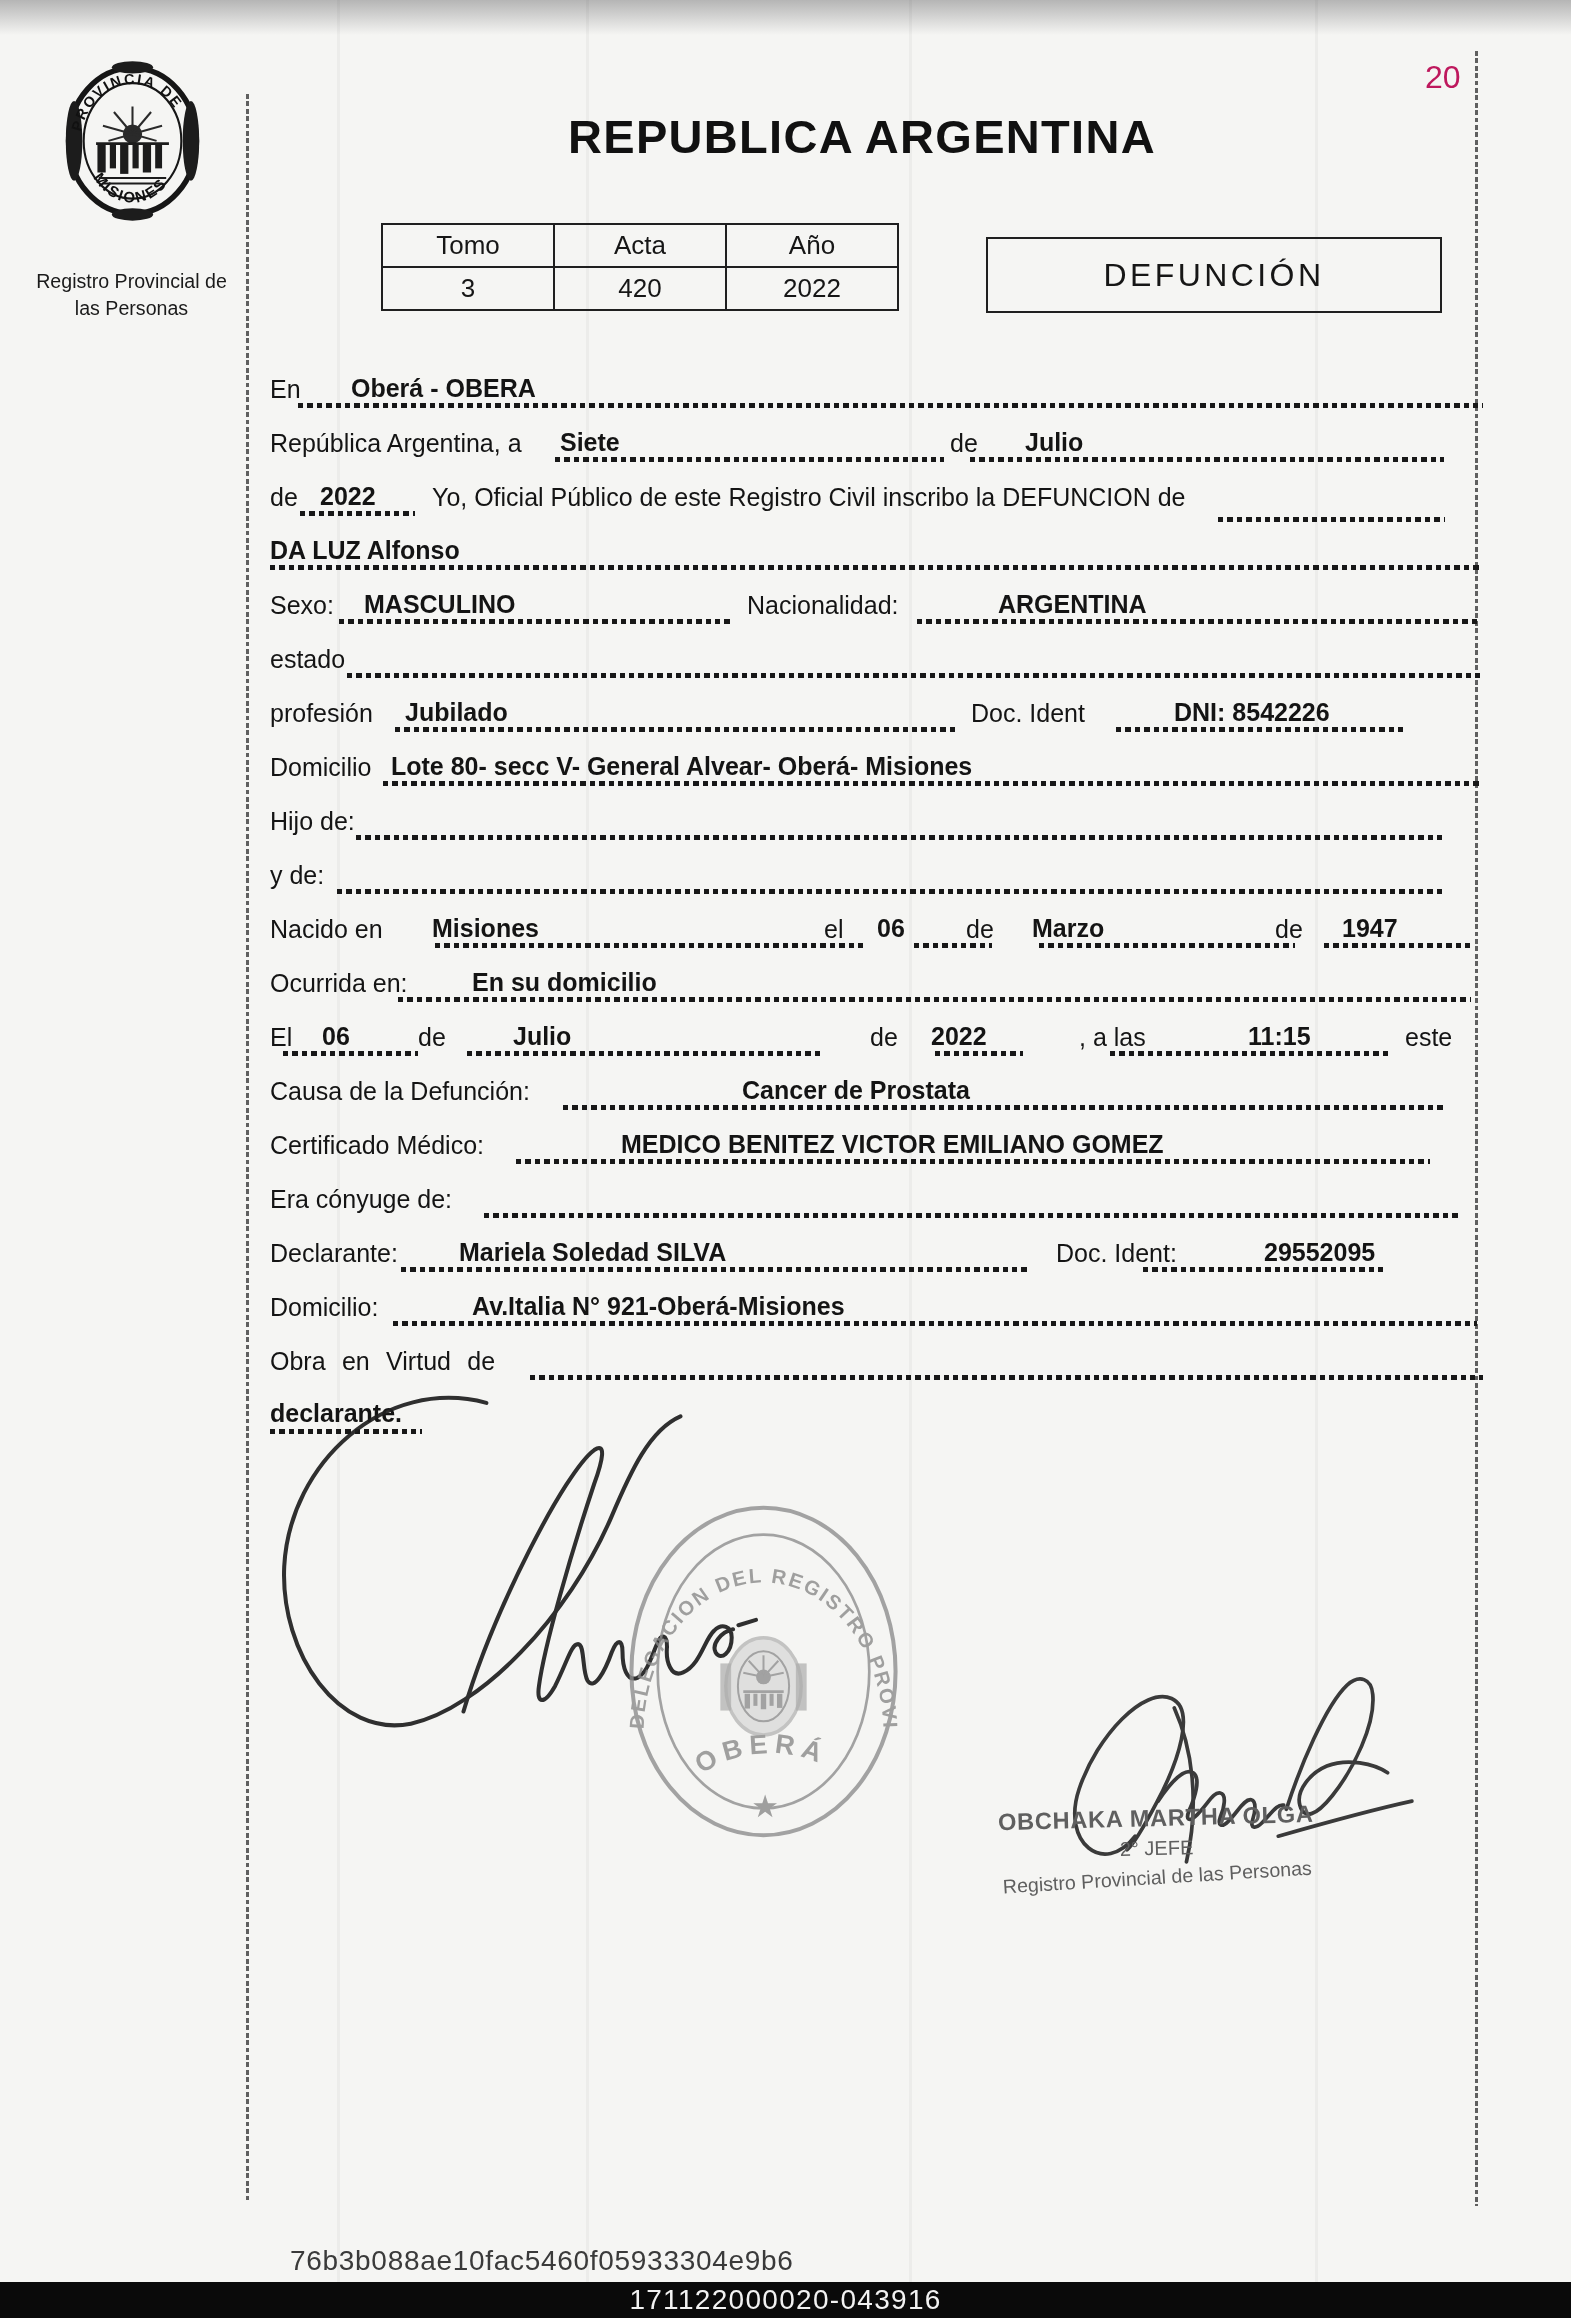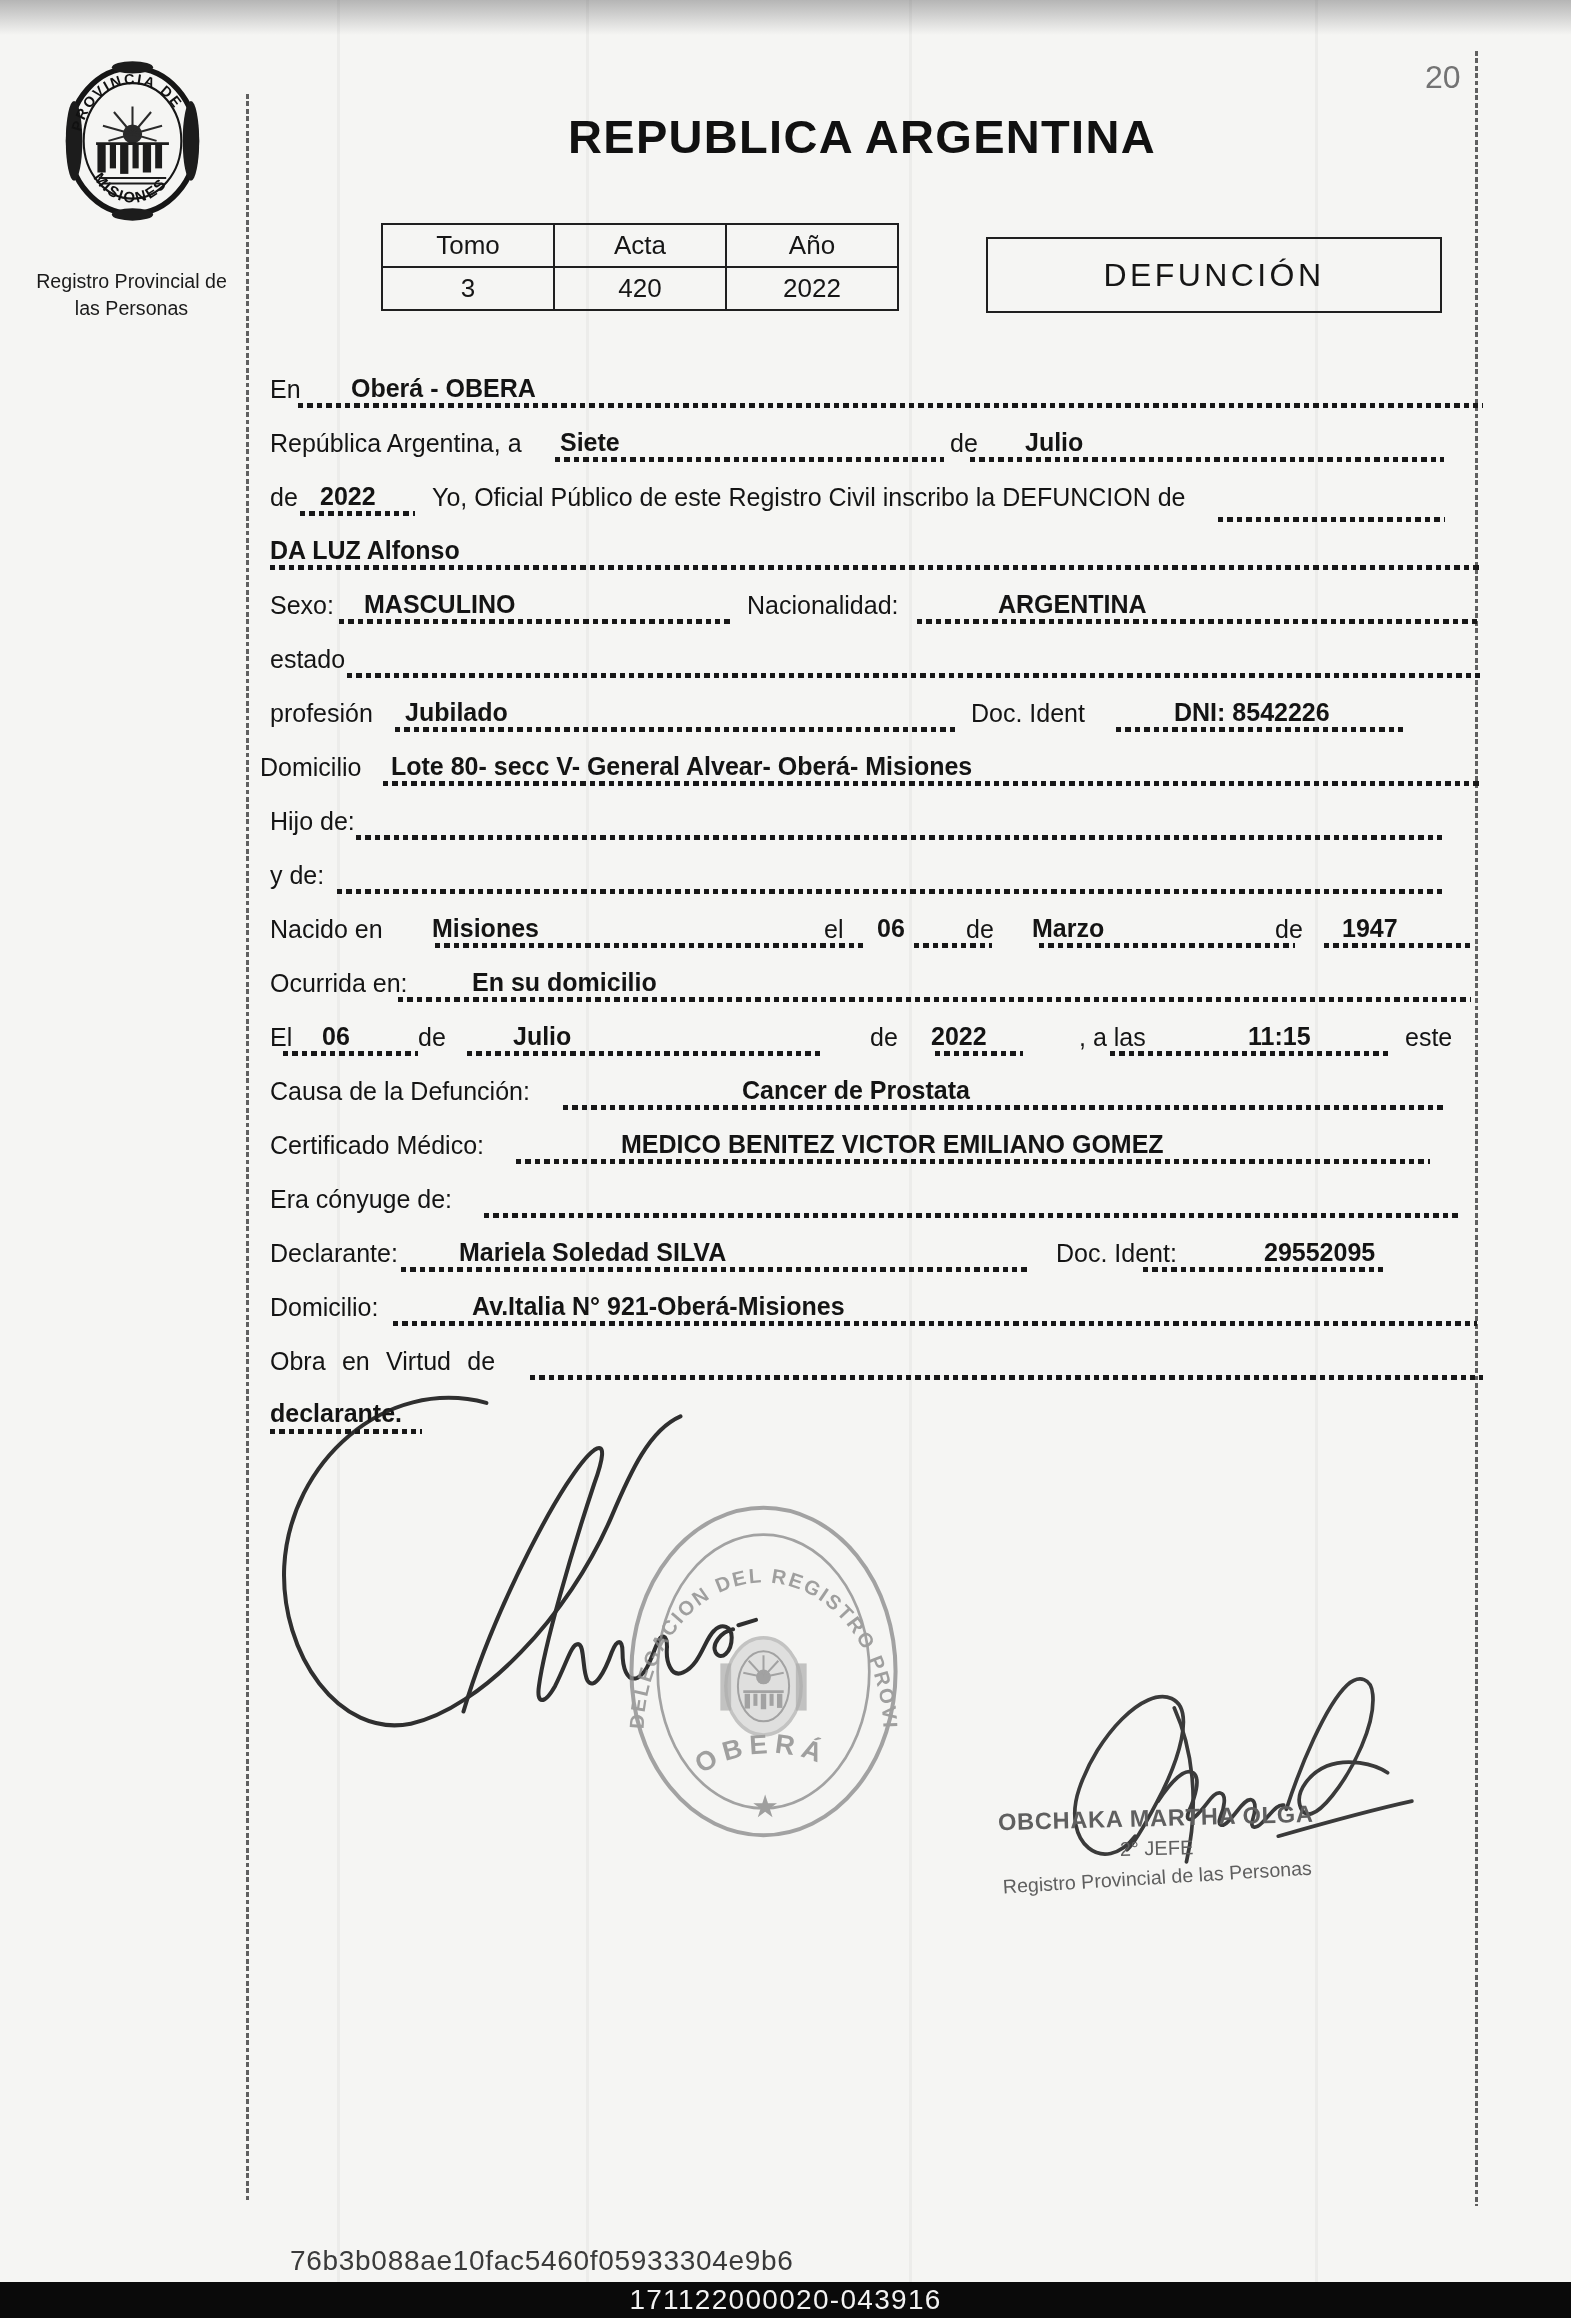--- a/index.html
+++ b/index.html
@@ -13,21 +13,21 @@
     background:linear-gradient(#b5b5b5,rgba(200,200,200,0));}
   .crease{position:absolute;top:0;width:2.7px;height:100%;background:rgba(40,40,40,.045);}
   .vline{position:absolute;width:3.4px;
     background:repeating-linear-gradient(180deg,#454545 0 4.7px,transparent 4.7px 7.4px);opacity:.85;}
   .dl{position:absolute;height:4.7px;
     background:repeating-linear-gradient(90deg,#181818 0 5.4px,transparent 5.4px 9.4px);}
   .lbl,.val,.word{position:absolute;font-size:25px;line-height:27px;white-space:nowrap;}
   .val{font-weight:bold;}
   .ctr{}
   .just{text-align:justify;text-align-last:justify;white-space:normal;}
-  .pagenum{position:absolute;left:1425px;top:59px;font-size:32px;color:#737373;}
+  .pagenum{position:absolute;left:1425px;top:59px;font-size:32px;color:#be185d;}
   .title{position:absolute;left:248px;top:109px;width:1228px;text-align:center;
     font-size:47px;font-weight:bold;letter-spacing:1.3px;color:#111;}
   .sealcap{position:absolute;left:20px;top:235px;width:223px;text-align:center;
     font-size:19.6px;line-height:27px;color:#1a1a1a;margin-top:33px;}
   table.reg{position:absolute;left:381px;top:223px;border-collapse:collapse;}
   table.reg td{border:2px solid #1f1f1f;width:168px;height:39px;text-align:center;
     font-size:26px;color:#161616;}
   .defbox{position:absolute;left:986px;top:237px;width:452px;height:72px;
     border:2.7px solid #1f1f1f;display:flex;align-items:center;justify-content:center;
     font-size:32px;letter-spacing:3.4px;color:#161616;}
@@ -151,21 +151,21 @@
   <span class="lbl" style="left:270px;top:646px">estado</span>
   <div class="dl" style="left:347px;top:673px;width:1135px"></div>
 
   <span class="lbl" style="left:270px;top:700px">profesión</span>
   <span class="val ctr" style="left:405px;top:699px;width:526px">Jubilado</span>
   <span class="lbl" style="left:971px;top:700px">Doc. Ident</span>
   <span class="val" style="left:1174px;top:699px">DNI: 8542226</span>
   <div class="dl" style="left:395px;top:727px;width:563px"></div>
   <div class="dl" style="left:1116px;top:727px;width:290px"></div>
 
-  <span class="lbl" style="left:260px;top:754px">Domicilio</span>
+  <span class="lbl" style="left:270px;top:754px">Domicilio</span>
   <span class="val ctr" style="left:391px;top:753px;width:1093px">Lote 80- secc V- General Alvear- Oberá- Misiones</span>
   <div class="dl" style="left:383px;top:781px;width:1098px"></div>
 
   <span class="lbl" style="left:270px;top:808px">Hijo de:</span>
   <div class="dl" style="left:356px;top:835px;width:1088px"></div>
 
   <span class="lbl" style="left:270px;top:862px">y de:</span>
   <div class="dl" style="left:337px;top:889px;width:1106px"></div>
 
   <span class="lbl" style="left:270px;top:916px">Nacido en</span>

